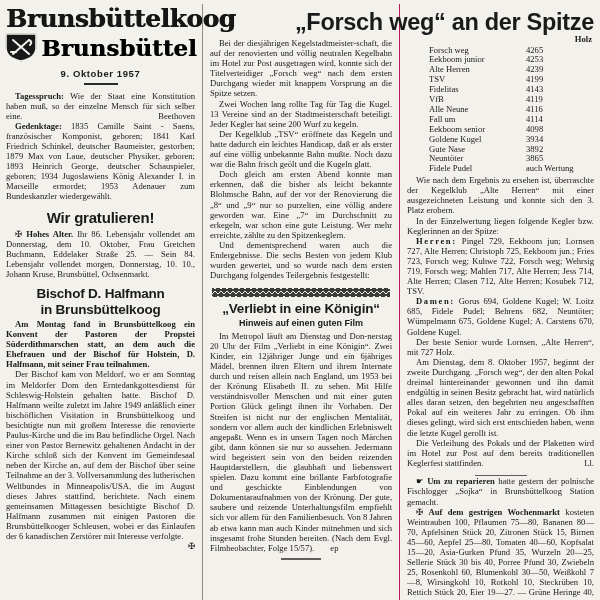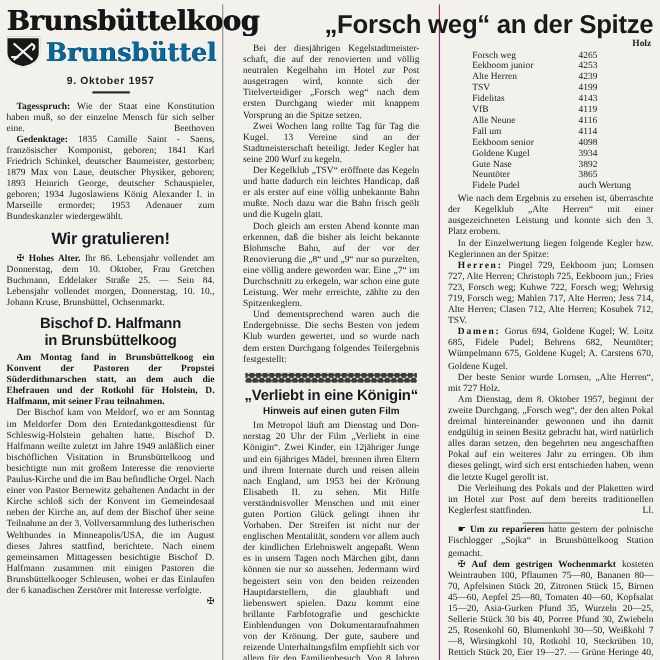--- a/index.html
+++ b/index.html
@@ -14,21 +14,21 @@
   .page{
     position:absolute;inset:0;
     padding:4px 6px 0 6px;
     box-sizing:border-box;
     display:flex;
     gap:0;
   }
   
   .col{box-sizing:border-box;position:relative;}
   .col1{width:196px;padding-right:7px;}
-  .col2{width:200px;padding:0 18px;border-left:1px solid #8d8a84;}
+  .col2{width:200px;padding:0 7px;border-left:1px solid #8d8a84;}
   .col3{width:198px;padding-left:7px;border-left:1px solid #be185d;}
 
   
   .masthead{text-align:center;margin-top:2px;}
   .mh-line1{
     font-family:"DejaVu Serif",serif;
     font-weight:700;
     font-size:25px;
     letter-spacing:-0.5px;
     line-height:1;
@@ -38,21 +38,21 @@
   .mh-row2{
     display:flex;align-items:center;justify-content:center;
     margin-top:1px;gap:3px;
   }
   .crest{
     width:34px;height:30px;flex:none;
     position:relative;
   }
   .mh-line2{
     font-family:"DejaVu Serif",serif;
-    font-weight:700;font-size:23px;line-height:1;color:#0369a1;
+    font-weight:700;font-size:23px;line-height:1;color:#000000;
     text-shadow:0.5px 0 0 #161616;
   }
   .mh-bar{display:inline-block;width:9px;height:17px;position:relative;vertical-align:-3px;}
   .mh-bar::before,.mh-bar::after,.mh-bar i{
     content:"";position:absolute;left:0;right:0;height:3px;background:#161616;
   }
   .mh-bar::before{top:0;}
   .mh-bar i{top:7px;}
   .mh-bar::after{bottom:0;}
   .mh-date{
@@ -190,21 +190,21 @@
       <span class="dingbat">✠</span>
       <span class="b">Hohes Alter.</span><span> Ihr 86. Lebensjahr vollendet am Donnerstag, dem 10. Oktober, Frau Gretchen Buchmann, Eddelaker Straße 25. — Sein 84. Lebensjahr vollendet morgen, Donnerstag, 10. 10., Johann Kruse, Brunsbüttel, Ochsenmarkt.</span>
     </p>
 
     <h2 class="sec small" style="margin-bottom:2px;">
       <span>Bischof D. Halfmann</span><br>
       <span>in Brunsbüttelkoog</span>
     </h2>
 
     <p style="text-indent:9px;">
-      <span class="b">Am Montag fand in Brunsbüttelkoog ein</span><span class="b"> Konvent der Pastoren der Propstei Süderdithmarschen statt, an dem auch die Ehefrauen und der Rotkohl für Holstein, D. Halfmann, mit seiner Frau teilnahmen.</span>
+      <span class="b">Am Montag fand in Brunsbüttelkoog ein</span><span class="b"> Konvent der Pastoren der Propstei Süderdithmarschen statt, an dem auch die Ehefrauen und der Bischof für Holstein, D. Halfmann, mit seiner Frau teilnahmen.</span>
     </p>
     <p>
       <span>Der Bischof kam von Meldorf, wo er am Sonntag im Meldorfer Dom den Erntedankgottesdienst für Schleswig-Holstein gehalten hatte. Bischof D. Halfmann weilte zuletzt im Jahre 1949 anläßlich einer bischöflichen Visitation in Brunsbüttelkoog und besichtigte nun mit großem Interesse die renovierte Paulus-Kirche und die im Bau befindliche Orgel. Nach einer von Pastor Bernewitz gehaltenen Andacht in der Kirche schloß sich der Konvent im Gemeindesaal neben der Kirche an, auf dem der Bischof über seine Teilnahme an der 3. Vollversammlung des lutherischen Weltbundes in Minneapolis/USA, die im August dieses Jahres stattfind, berichtete. Nach einem gemeinsamen Mittagessen besichtigte Bischof D. Halfmann zusammen mit einigen Pastoren die Brunsbüttelkooger Schleusen, wobei er das Einlaufen der 6 kanadischen Zerstörer mit Interesse verfolgte.</span>
       <span style="float:right;" class="dingbat">✠</span>
     </p>
   </div>
 
   <div class="col col2">
     <div style="height:34px;"></div>
 

